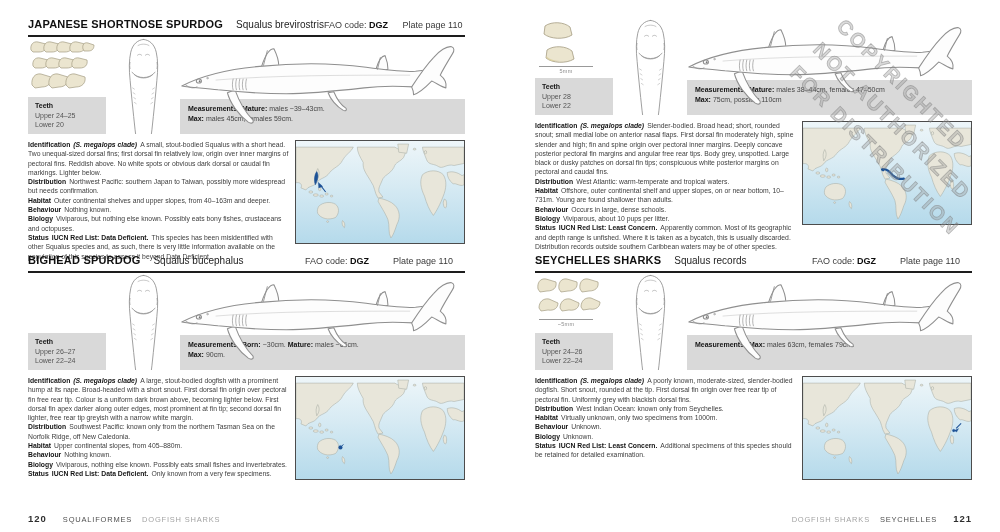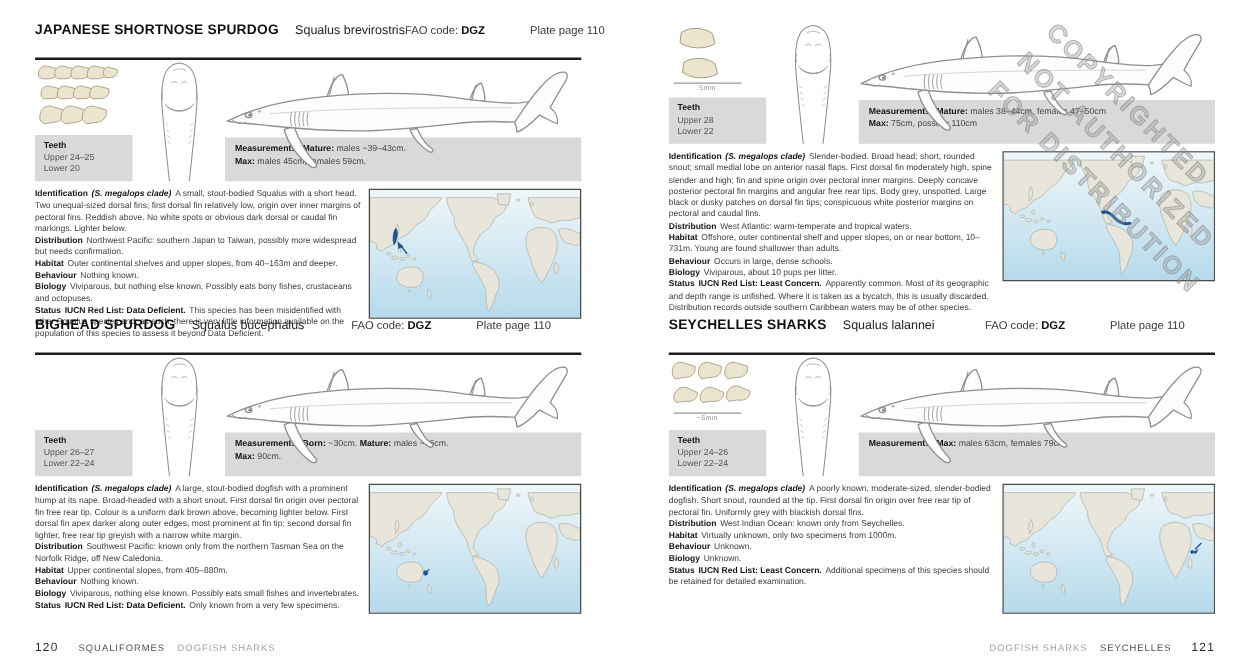--- a/index.html
+++ b/index.html
@@ -2,26 +2,26 @@
 <html><head>
 <meta charset="utf-8">
 <style>
   *{margin:0;padding:0;box-sizing:border-box}
   html,body{width:1000px;height:532px;background:#fff;overflow:hidden;
     font-family:"Liberation Sans",sans-serif;color:#222}
   .spread{position:relative;width:1000px;height:532px;padding:18px 28px 0;display:flex}
   .page{position:relative;width:437px}
   .gutter{width:70px}
   .entry{position:relative;height:230px;margin-bottom:6px;overflow:visible}
-  .ehead{display:flex;align-items:baseline;border-bottom:2.5px solid #1d1d1d;padding-bottom:16px}
+  .ehead{display:flex;align-items:baseline;border-bottom:2.5px solid #1d1d1d;padding-bottom:5px}
   .common{font-size:11px;font-weight:700;color:#101010;letter-spacing:.2px;white-space:nowrap}
   .sci{font-size:10px;color:#242424;margin-left:13px;white-space:nowrap}
   .fao{font-size:9px;color:#3a3a3a;margin-left:auto;white-space:nowrap}
   .fao b{color:#0e0e0e}
-  .plate{font-size:9px;color:#3a3a3a;margin-left:36px;width:84px;text-align:left;white-space:nowrap}
+  .plate{font-size:9px;color:#3a3a3a;margin-left:12px;width:84px;text-align:center;white-space:nowrap}
   .figs{position:relative;height:97px}
   .tart{position:absolute;left:2px;top:3px}
   .sbar{position:absolute;left:4px;width:54px;text-align:center}
   .sbline{height:1px;background:#999}
   .sblabel{font-size:5.5px;color:#8e8e8e;margin-top:1px;letter-spacing:.3px}
   .tbox{position:absolute;left:0;top:60px;width:78px;height:37px;background:#d9d9d9;
     padding:4px 0 0 7px;font-size:7px;line-height:9.5px;color:#555}
   .tbox .tl{color:#161616}
   .b{font-weight:700}
   .ventral{position:absolute;left:84px;top:0;width:62px;height:97px;text-align:center}
@@ -35,21 +35,21 @@
   .brow{display:flex;margin-top:6px}
   .desc{width:262px;font-size:6.8px;line-height:9.3px;color:#404040;overflow:hidden}
   .desc p{margin:0}
   .lead{font-weight:700;color:#141414;margin-right:3px}
   .it{font-style:italic}
   .map{margin-left:auto;width:170px;height:104px;border:1.5px solid #4c4c4c;background:#dcedf4}
   .map svg{width:100%;height:100%;display:block}
   .pfoot{position:absolute;left:0;right:0;bottom:8px;display:flex;align-items:baseline;
     font-size:7.5px;letter-spacing:.8px}
   .pfoot.rt{justify-content:flex-end}
-  .pnum{font-weight:400;font-size:9.5px;color:#2e2e2e;letter-spacing:1px}
+  .pnum{font-weight:700;font-size:9.5px;color:#2e2e2e;letter-spacing:1px}
   .pfoot.lt .pnum{margin-right:16px}
   .pfoot.rt .pnum{margin-left:16px}
   .ford{font-weight:400;color:#4f4f4f}
   .pfoot.lt .ford{margin-right:10px}
   .pfoot.rt .ford{margin-left:10px}
   .fgrp{color:#a3a3a3}
   .watermark{position:absolute;left:248px;top:60px;z-index:9;transform:rotate(45deg);
     font-size:20px;font-weight:700;letter-spacing:2.5px;line-height:33px;white-space:nowrap;
     color:rgba(150,150,150,.35);-webkit-text-stroke:.8px rgba(125,125,125,.5);pointer-events:none}
 </style>
@@ -311,21 +311,21 @@
               <circle cx="81" cy="47" r="1.2" fill="#1d5296" stroke-width="0.3"></circle>
             </g>
           </svg>
         </div>
       </div>
     </section>
 
     <section class="entry">
       <header class="ehead">
         <span class="common">SEYCHELLES SHARKS</span>
-        <span class="sci">Squalus lalannei</span>
+        <span class="sci">Squalus records</span>
         <span class="fao"><span>FAO code:</span> <b>DGZ</b></span>
         <span class="plate">Plate page 110</span>
       </header>
       <div class="figs">
         <div class="tart">
           <svg width="66" height="40" viewBox="0 0 66 40">
             <g fill="#ebe5cf" stroke="#a49c82" stroke-width="0.7" stroke-linejoin="round">
               <g>
                   <path d="M1,13 C0,7 3,2 9,3 L19,6 C20,12 16,15 10,15 L3,16 Z"></path>
                   <path transform="translate(21,0)" d="M1,13 C0,7 3,2 9,3 L19,6 C20,12 16,15 10,15 L3,16 Z"></path>

